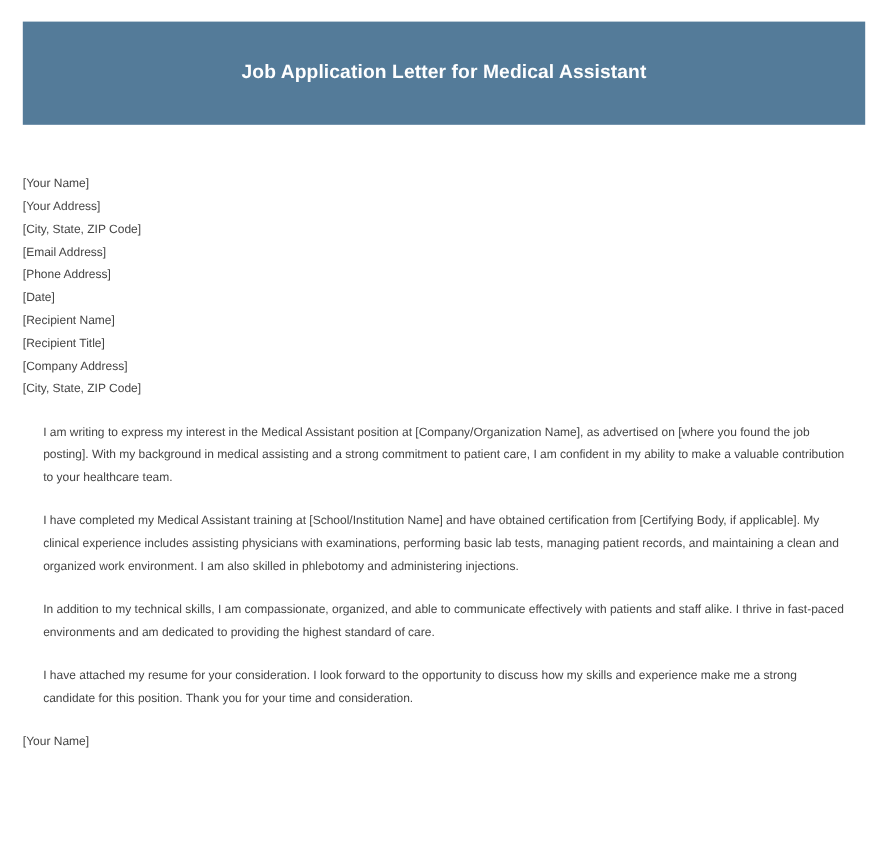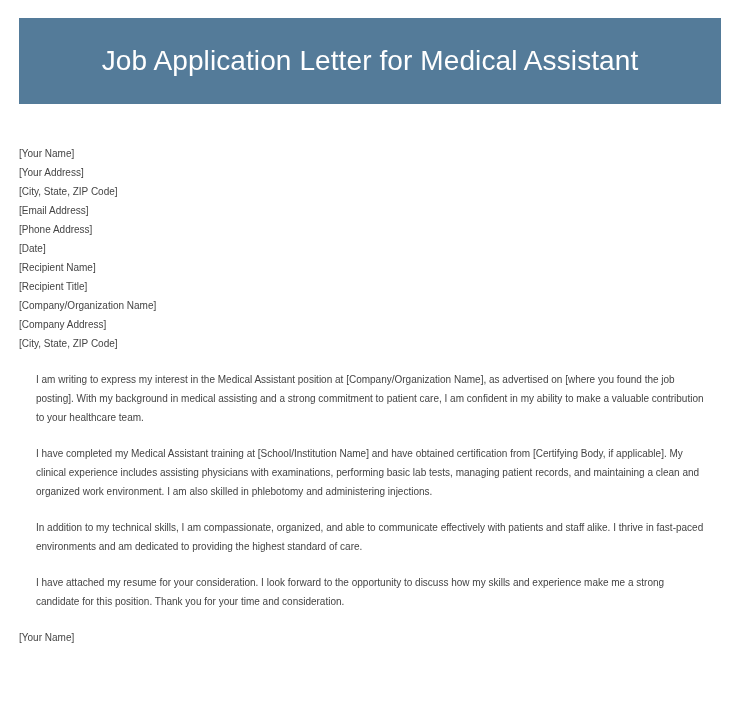--- a/index.html
+++ b/index.html
@@ -28,22 +28,22 @@
     height: 86px;
     background: #547B99;
     display: flex;
     align-items: center;
     justify-content: center;
     box-sizing: border-box;
   }
   .doc-header-title {
     color: #ffffff;
     font-family: "Liberation Sans", sans-serif;
-    font-size: 28px;
-    font-weight: 400;
+    font-size: 16px;
+    font-weight: 700;
     line-height: 1.2;
     text-align: center;
     letter-spacing: 0.1px;
     white-space: nowrap;
   }
   .letter-body {
     position: absolute;
     left: 19px;
     top: 144px;
     width: 702px;
@@ -84,21 +84,20 @@
       <div class="line">[Your Address]</div>
       <div class="line">[City, State, ZIP Code]</div>
       <div class="line">[Email Address]</div>
       <div class="line">[Phone Address]</div>
       <div class="line">[Date]</div>
     </div>
 
     <div class="block">
       <div class="line">[Recipient Name]</div>
       <div class="line">[Recipient Title]</div>
-      <div class="line">[Company/Organization Name]</div>
       <div class="line">[Company Address]</div>
       <div class="line">[City, State, ZIP Code]</div>
     </div>
 
 
     <p class="para">I am writing to express my interest in the Medical Assistant position at [Company/Organization Name], as advertised on [where you found the job posting]. With my background in medical assisting and a strong commitment to patient care, I am confident in my ability to make a valuable contribution to your healthcare team.</p>
     <p class="para">I have completed my Medical Assistant training at [School/Institution Name] and have obtained certification from [Certifying Body, if applicable]. My clinical experience includes assisting physicians with examinations, performing basic lab tests, managing patient records, and maintaining a clean and organized work environment. I am also skilled in phlebotomy and administering injections.</p>
     <p class="para">In addition to my technical skills, I am compassionate, organized, and able to communicate effectively with patients and staff alike. I thrive in fast-paced environments and am dedicated to providing the highest standard of care.</p>
     <p class="para">I have attached my resume for your consideration. I look forward to the opportunity to discuss how my skills and experience make me a strong candidate for this position. Thank you for your time and consideration.</p>
 

